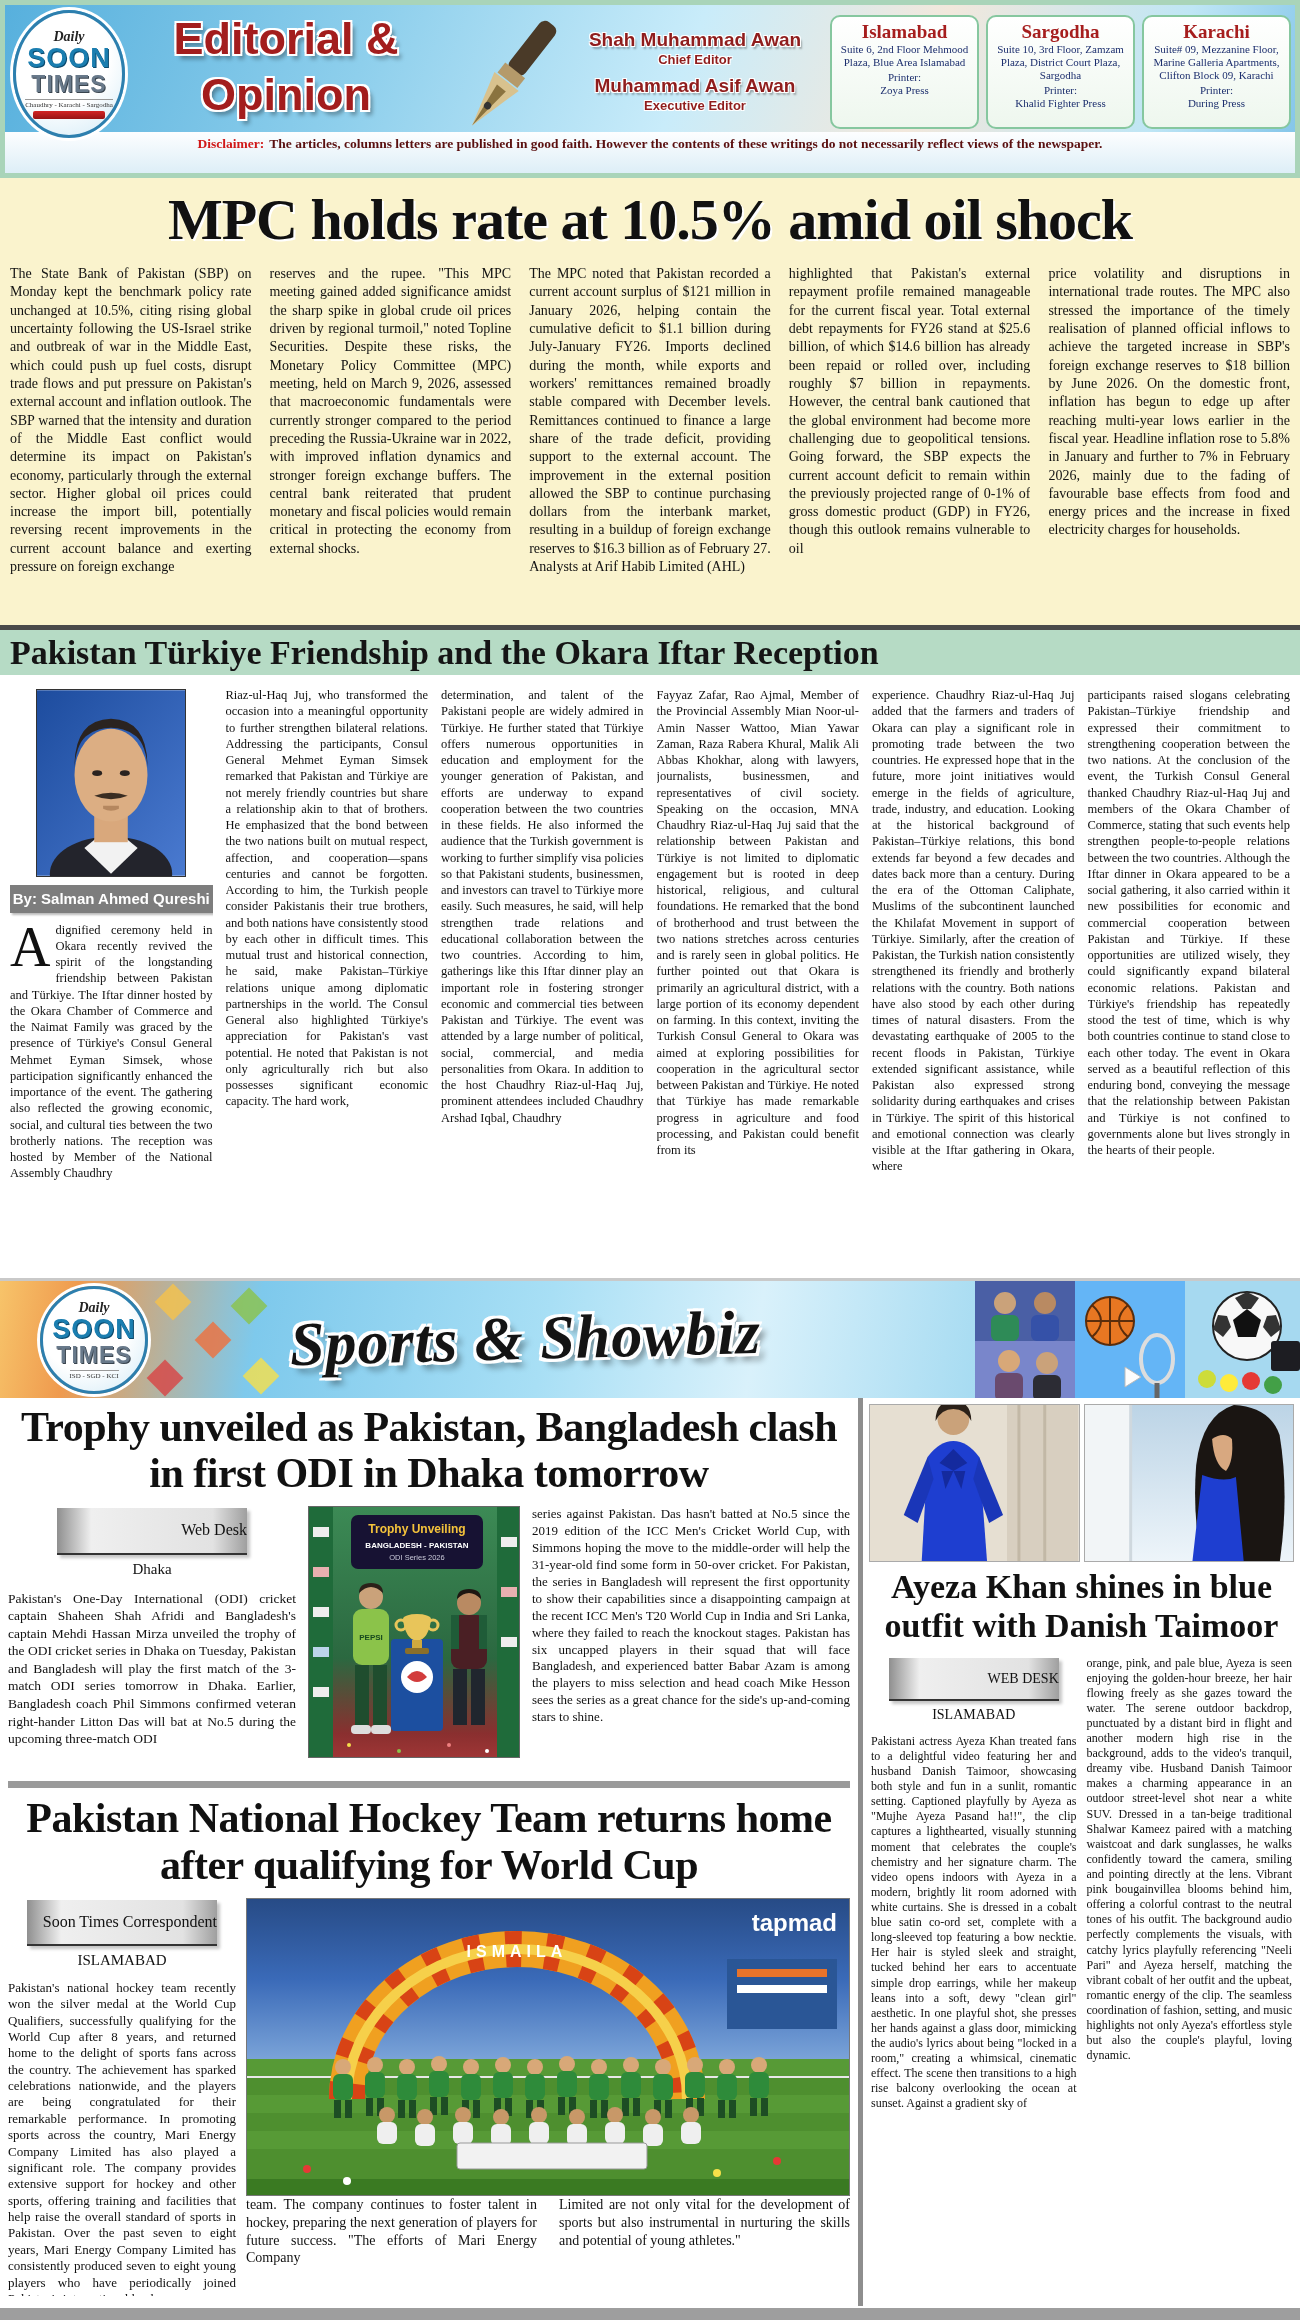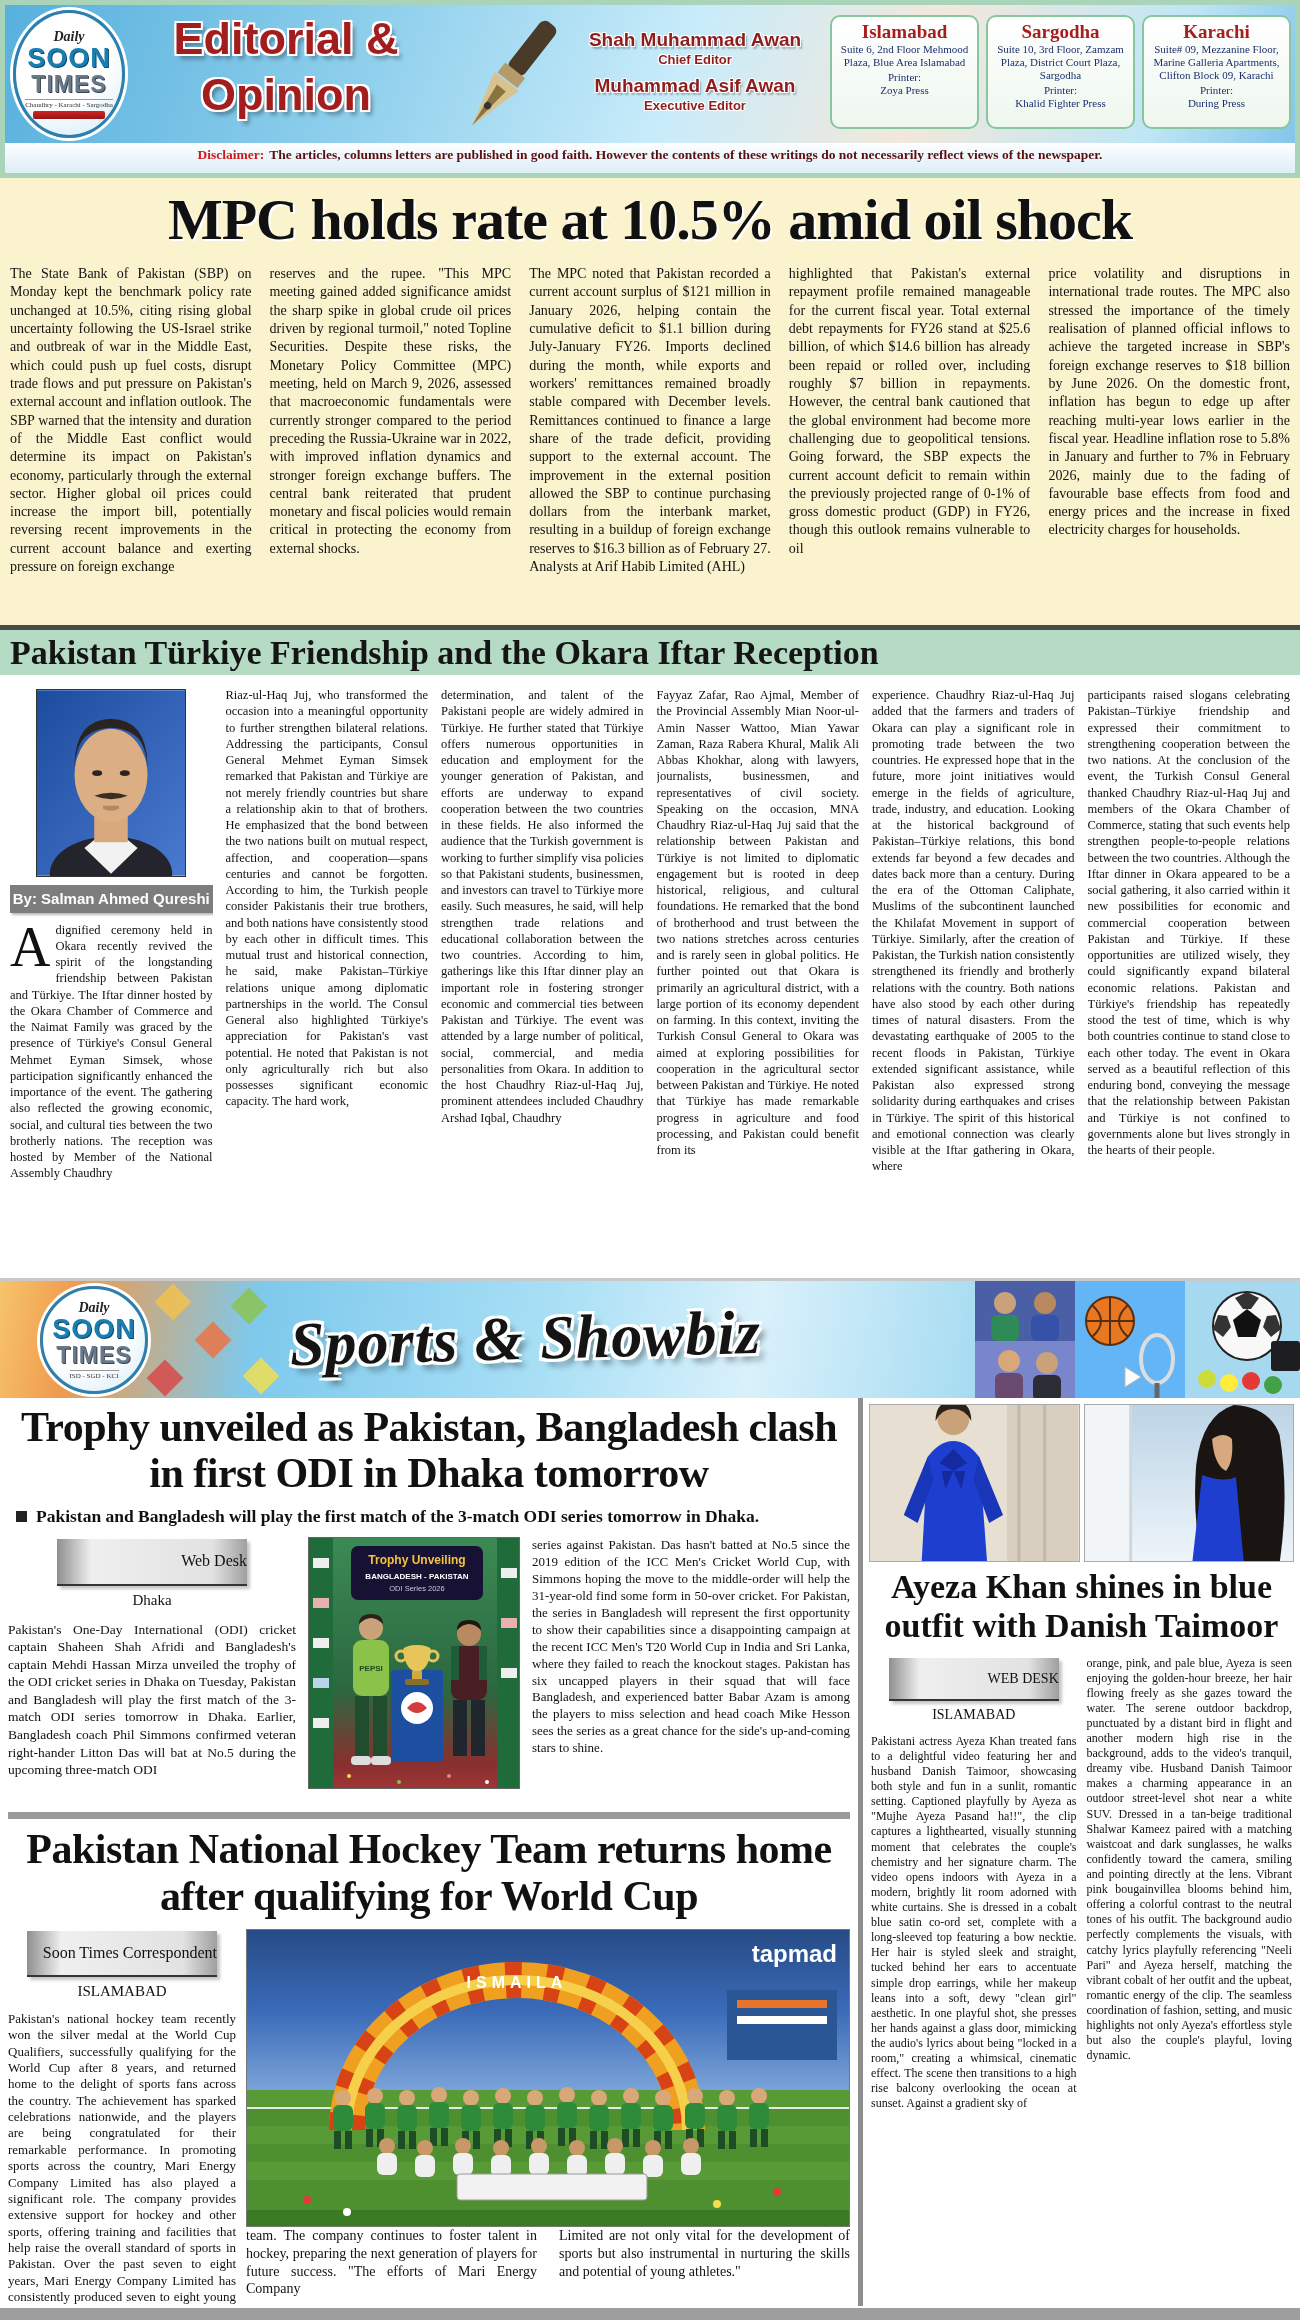--- a/index.html
+++ b/index.html
@@ -25,21 +25,21 @@
   .ed-name{font-weight:bold;font-size:19px;color:#8f1d1d;
     text-shadow:-1px -1px 0 #fff,1px -1px 0 #fff,-1px 1px 0 #fff,1px 1px 0 #fff,2px 3px 2px rgba(0,0,0,.3);}
   .ed-role{font-weight:bold;font-size:13px;color:#8f1d1d;margin:1px 0 8px;
     text-shadow:-1px -1px 0 #fff,1px -1px 0 #fff,-1px 1px 0 #fff,1px 1px 0 #fff;}
   .offices{position:absolute;right:4px;top:10px;display:flex;gap:7px;z-index:3;}
   .office{width:149px;height:114px;background:linear-gradient(#ffffff,#eef7ee);border:2px solid #86c79f;border-radius:10px;
     text-align:center;padding:4px 3px;overflow:hidden;}
   .office-city{color:#a61e1e;font-weight:bold;font-size:19px;}
   .office-addr,.office-pr,.office-prn{color:#1d2f6e;font-size:11px;line-height:1.18;}
   .office-pr{margin-top:2px;}
-  .disclaimer{position:absolute;left:0;right:0;bottom:0;height:30px;text-align:center;font-size:13.5px;font-weight:bold;color:#5a1010;
+  .disclaimer{position:absolute;left:0;right:0;bottom:0;height:41px;text-align:center;font-size:13.5px;font-weight:bold;color:#5a1010;
     background:linear-gradient(#fdfeff,#ddeef7);padding-top:4px;}
   .disc-label{color:#d01818;margin-right:5px;}
 
   
   .mpc{background:#faf3cd;height:447px;padding:8px 10px 0;overflow:hidden;}
   .mpc-headline{text-align:center;font-weight:bold;font-size:58px;letter-spacing:-1px;line-height:1.05;
     white-space:nowrap;text-shadow:2px 2px 0 #fff;margin:4px 0 14px;}
   .mpc-cols{display:flex;gap:18px;}
   .mcol{flex:1;text-align:justify;font-size:14px;line-height:1.31;height:352px;overflow:hidden;}
 
@@ -254,23 +254,20 @@
       <rect x="296" y="60" width="29" height="30" rx="3" fill="#1d1d22"></rect>
     </svg>
   </div>
 </section>
 
 <div class="bottom">
   <div class="bleft">
 
     <article>
       <h2 class="big-headline">Trophy unveiled as Pakistan, Bangladesh clash in first ODI in Dhaka tomorrow</h2>
-      <div class="subhead">
-        <span class="bullet"></span><span>Pakistan and Bangladesh will play the first match of the 3-match ODI series tomorrow in Dhaka.</span>
-      </div>
       <div class="trophy-row">
         <div class="trophy-left">
           <div class="label-box">Web Desk</div>
           <div class="dateline">Dhaka</div>
           <div class="jtext">Pakistan's One-Day International (ODI) cricket captain Shaheen Shah Afridi and Bangladesh's captain Mehdi Hassan Mirza unveiled the trophy of the ODI cricket series in Dhaka on Tuesday, Pakistan and Bangladesh will play the first match of the 3-match ODI series tomorrow in Dhaka. Earlier, Bangladesh coach Phil Simmons confirmed veteran right-hander Litton Das will bat at No.5 during the upcoming three-match ODI</div>
         </div>
         <div class="trophy-img">
           <svg viewBox="0 0 212 252" width="212" height="252">
             <defs>
                 <linearGradient id="tg" x1="0" y1="0" x2="0" y2="1">

